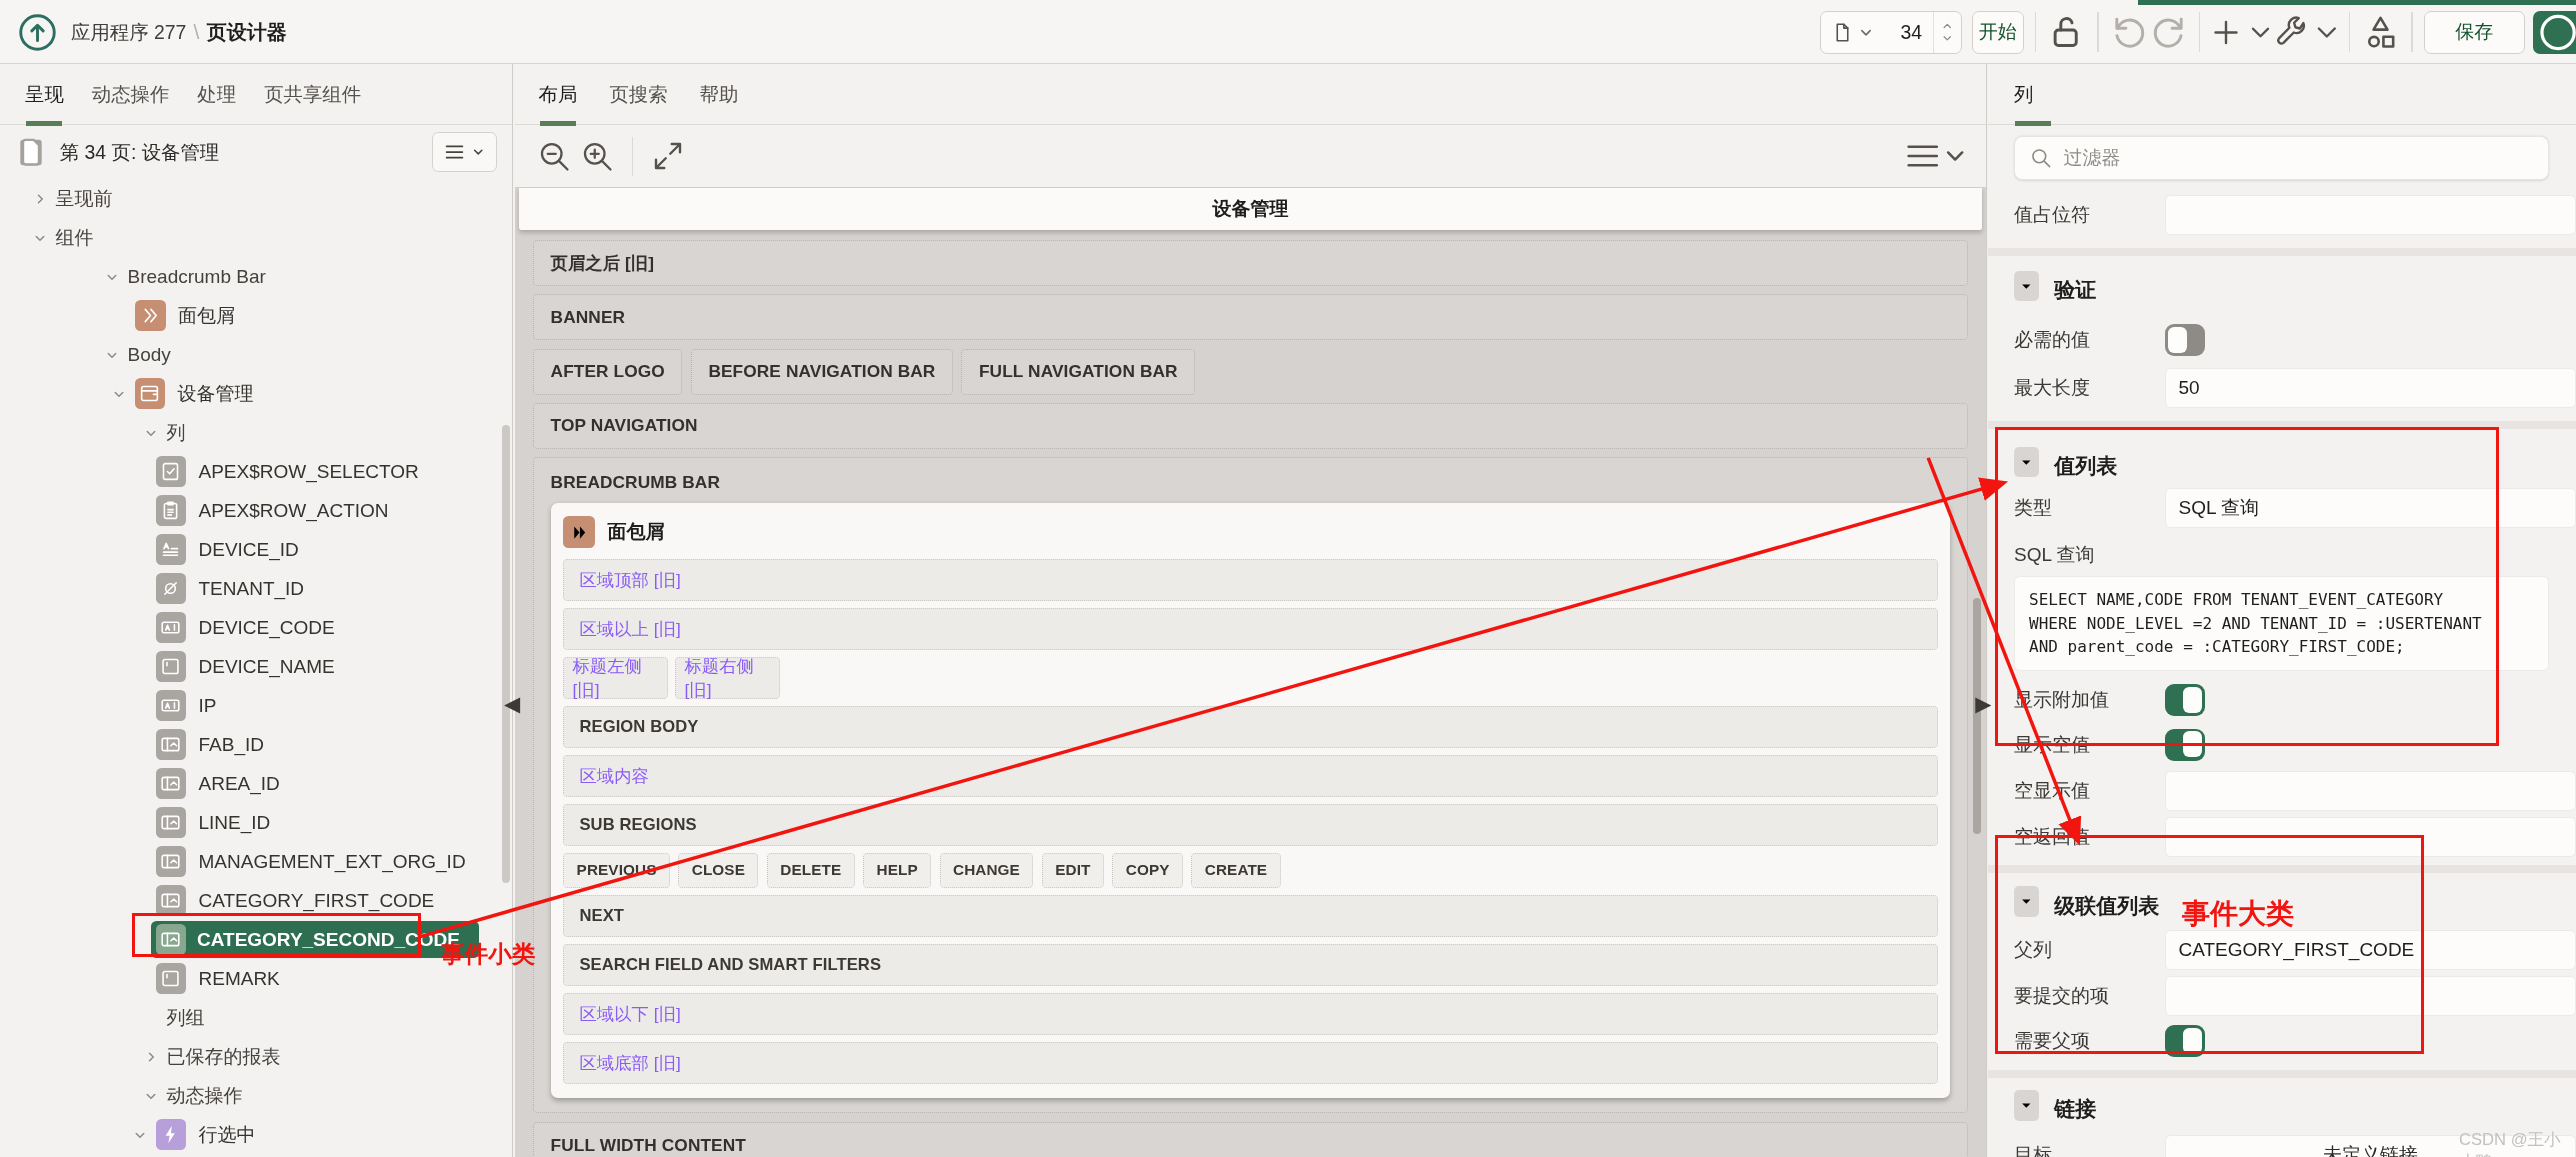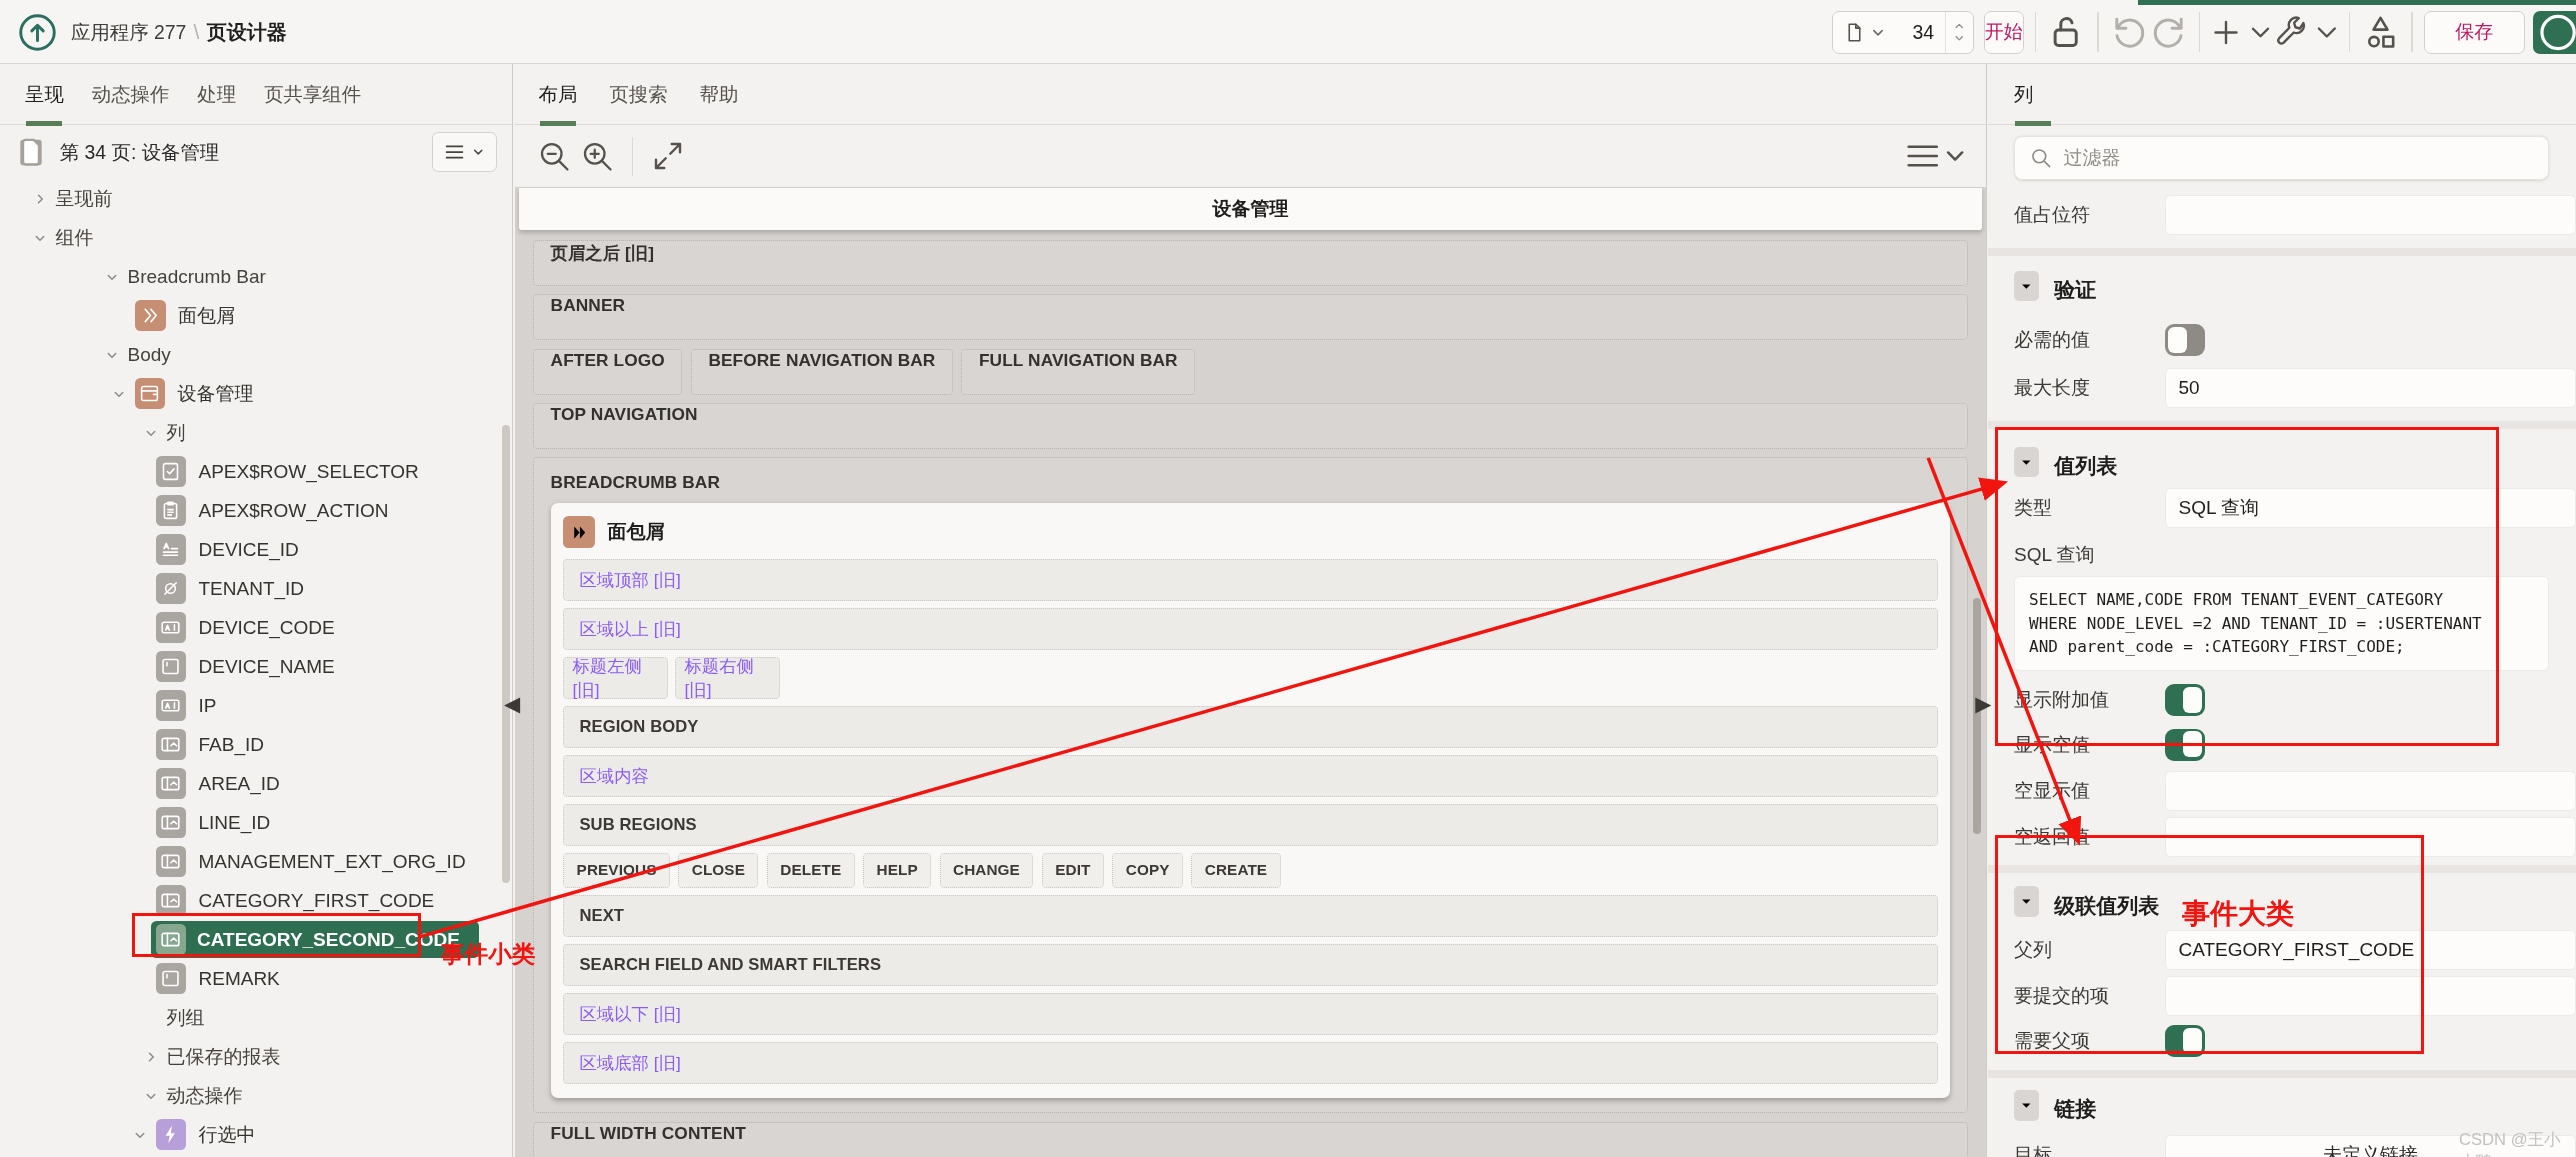--- a/index.html
+++ b/index.html
@@ -23,22 +23,22 @@
   .bslash { font-size:21px; color:#b5b1ac; margin:0 4.2px; }
   .ptitle { font-size:20px; font-weight:bold; color:#1f1e1c; }
   .tb-right { position:absolute; right:0; top:0; height:64px; display:flex; align-items:center; }
   .pagewidget { display:flex; align-items:stretch; height:43px; border:1.4px solid #d4d1cd;
                 border-radius:7px; background:#fcfbfa; overflow:hidden; }
   .pw-main { display:flex; align-items:center; gap:5.5px; padding:0 11px; }
   .pw-val { font-size:19.4px; width:44px; text-align:right; color:#1f1e1c; }
   .pw-spin { display:flex; flex-direction:column; justify-content:center; border-left:1.4px solid #e3e0dc;
              width:28px; align-items:center; gap:4.2px; color:#8e8a85; }
   .btn { height:43px; border:1.4px solid #d4d1cd; border-radius:7px; background:#fcfbfa;
-         font-size:19px; color:#be185d; display:flex; align-items:center; justify-content:center;
-         padding:0 0; font-family:inherit; }
+         font-size:19px; color:#14532d; display:flex; align-items:center; justify-content:center;
+         padding:0 6px; font-family:inherit; }
   .runbtn { width:43px; height:43px; background:#2e7051; border:none; border-radius:7px 0 0 7px;
             margin-left:8.3px; color:#fff; }
   .tsep { width:1.4px; height:40px; background:#ddd9d5; margin:0 11px; }
   .icobtn { width:39px; height:39px; color:#55524e; background:none; border:none; }
   .icobtn.dim { color:#b3afaa; }
   .mini-chev { width:14px; height:11px; color:#6e6b66; }
 
   
   .panel { position:absolute; top:64px; bottom:0; background:#f4f2f0; }
   .lpanel { left:0; width:513px; border-right:1.4px solid #cfccc8; }
@@ -94,21 +94,21 @@
   .ctools .icobtn { width:36px; height:36px; }
   .csep { width:1.4px; height:39px; background:#ddd9d5; margin:0 9.7px; }
   .ctools-right { margin-left:auto; display:flex; align-items:center; gap:7px; }
   .canvas { position:absolute; left:0; top:123px; right:0; bottom:0; background:#d5d2cf; overflow:hidden; }
   .ctitlebar { position:relative; margin:1.4px 4.2px 0; height:42px; background:#fbfaf9;
                box-shadow:0 2.1px 4.2px rgba(60,55,50,.25); border-radius:0 0 2.8px 2.8px;
                display:flex; align-items:center; justify-content:center; z-index:3; }
   .ctitle { font-size:19px; font-weight:bold; color:#1f1e1c; }
   .slots { padding:9.7px 18px 0; }
   .slot { border:1.4px dotted #b5b1ac; border-radius:4.2px; background:#d8d5d2;
-          display:flex; padding:0 16.6px; margin-bottom:8.3px; height:46px; }
+          display:flex; align-items:center; padding:0 16.6px; margin-bottom:8.3px; height:46px; }
   .slot-label { font-size:17.3px; font-weight:bold; color:#33312e; letter-spacing:0.1px; }
   .slotrow { display:flex; gap:8.3px; margin-bottom:8.3px; }
   .slotrow .slot { margin-bottom:0; }
   .bigslot { border:1.4px dotted #b5b1ac; border-radius:4.2px; background:#d8d5d2;
              padding:7px 16.6px 14px; margin-bottom:9.7px; }
   .bigslot > .slot-label { display:block; margin:7px 0 9.7px; }
   .card { background:#f9f8f6; border-radius:7px; box-shadow:0 2.1px 5.5px rgba(60,55,50,.35);
           padding:9.7px 12.5px 14px; }
   .card-head { display:flex; align-items:center; gap:12.5px; height:39px; margin-bottom:7px; }
   .card-icon { width:32px; height:32px; border-radius:5.5px; background:#c68e72; color:#fff;

